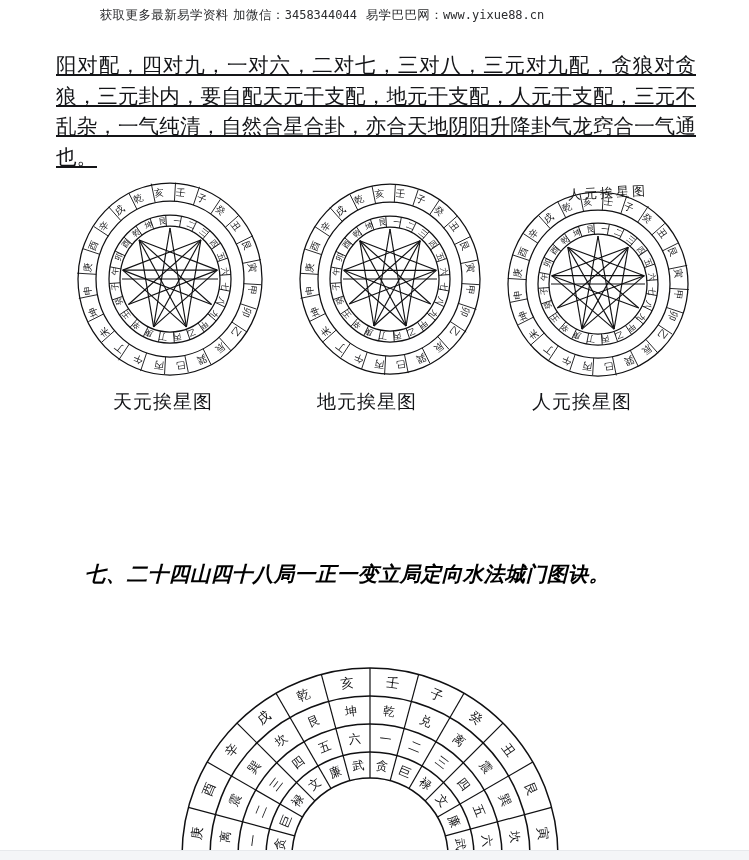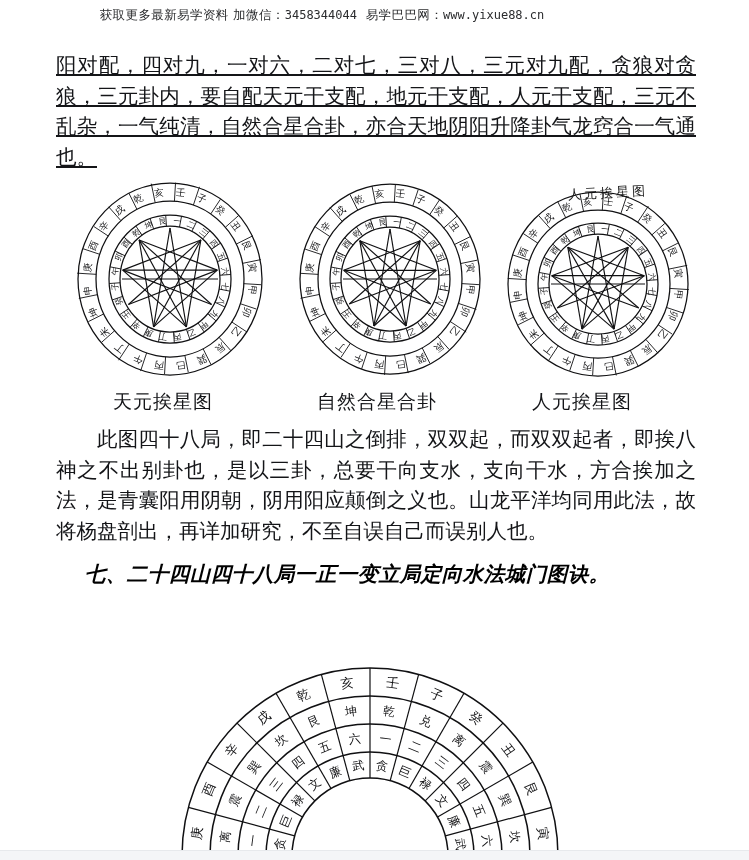--- a/index.html
+++ b/index.html
@@ -507,25 +507,24 @@
             <text x="90.88632252400718" y="55.774810193753524" font-size="8" transform="rotate(352.5 90.9 53.0)">艮</text>
           </g>
       </svg>
     </div>
   </div>
 
   <div class="annot-handwritten">人元挨星图</div>
 
   <div class="caption-row">
     <div class="caption cap1">天元挨星图</div>
-    <div class="caption cap2">自然合星合卦</div>
+    <div class="caption cap2">地元挨星图</div>
     <div class="caption cap3">人元挨星图</div>
   </div>
 
-  <div class="body-text p-mid indent">此图四十八局，即二十四山之倒排，双双起，而双双起者，即挨八神之不出别卦也，是以三卦，总要干向支水，支向干水，方合挨加之法，是青囊阳用阴朝，阴用阳应颠倒之义也。山龙平洋均同用此法，故将杨盘剖出，再详加研究，不至自误自己而误别人也。</div>
 
   <div class="section-heading">七、二十四山四十八局一正一变立局定向水法城门图诀。</div>
 
   <div class="bigfig">
     <svg width="400" height="234" viewBox="0 0 400 234">
       <g class="ink" stroke-width="1.5" id="bigrings">
           <circle cx="200" cy="230" r="188"></circle>
           <circle cx="200" cy="230" r="160"></circle>
           <circle cx="200" cy="230" r="132"></circle>
           <circle cx="200" cy="230" r="104"></circle>

